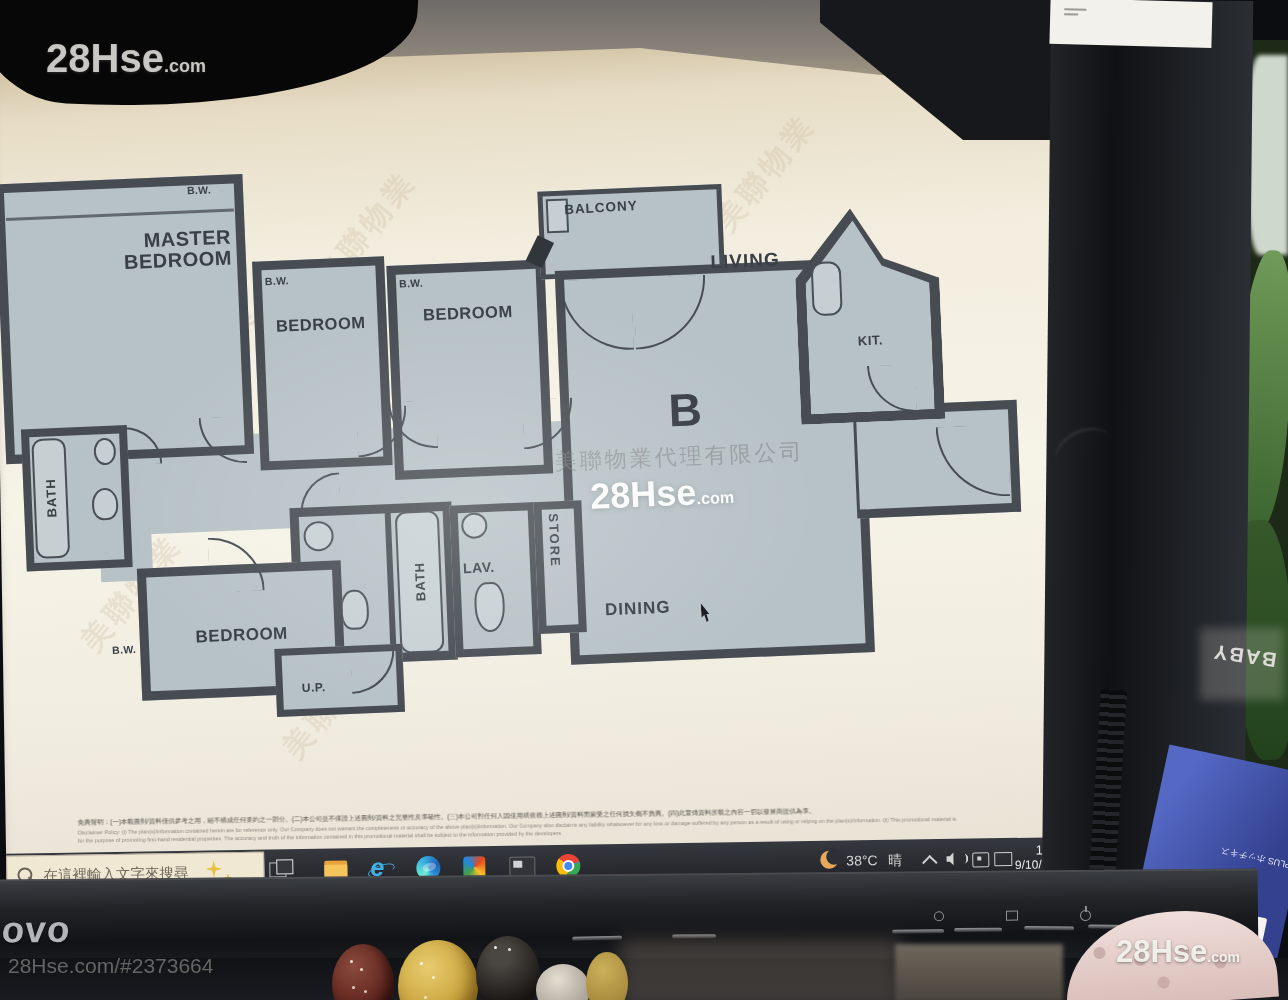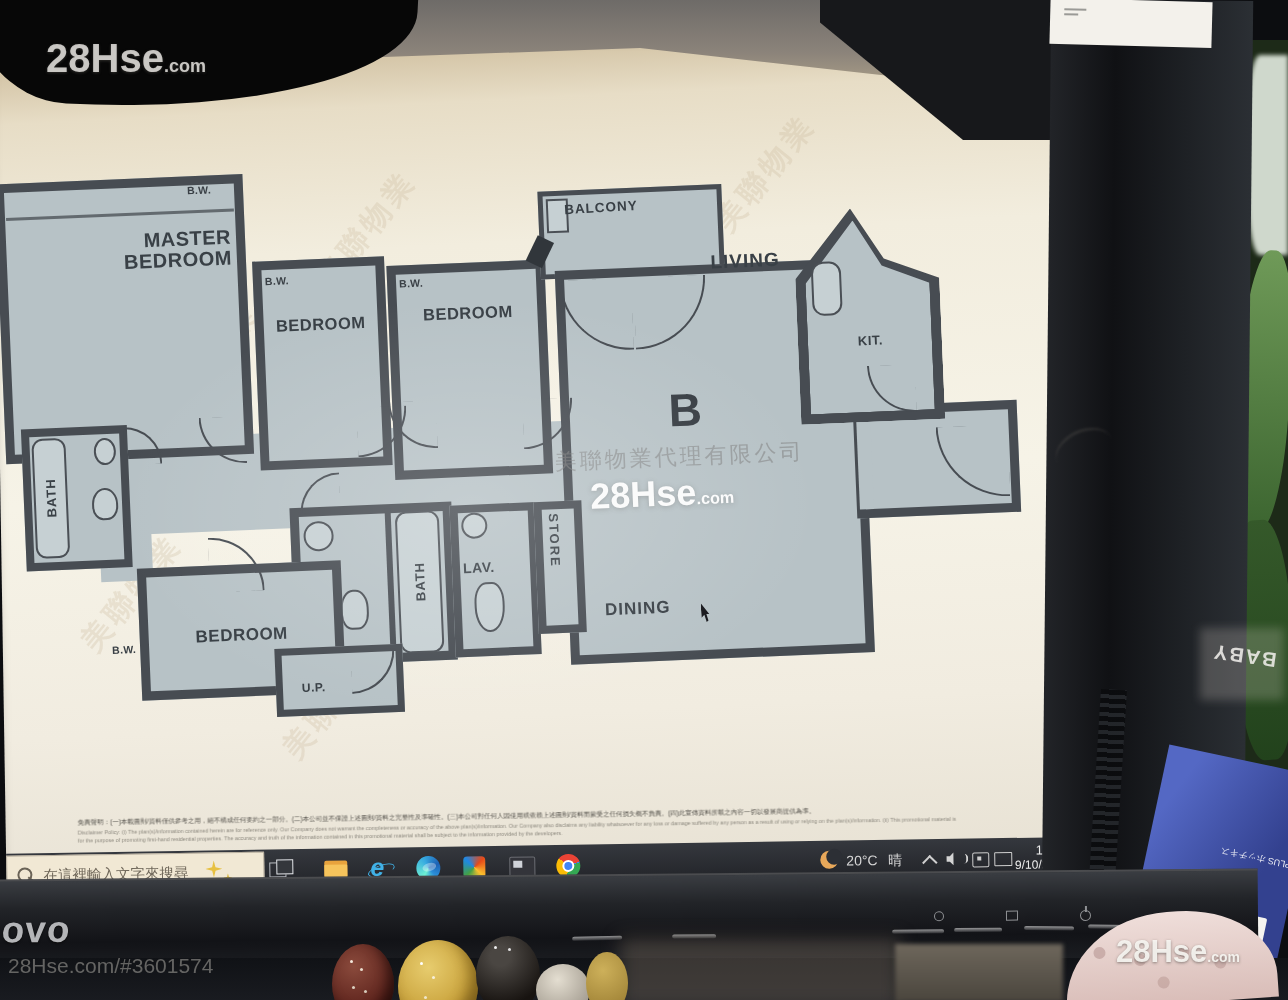--- a/index.html
+++ b/index.html
@@ -197,21 +197,21 @@
     <div class="ticon" style="left:550px">
       <div class="abs" style="left:0;top:0;width:24px;height:24px;border-radius:50%;background:conic-gradient(from -50deg,#ea4335 0 33%,#4285f4 0 34%,#34a853 34% 66%,#fbbc05 66% 100%)"></div>
       <div class="abs" style="left:6px;top:6px;width:12px;height:12px;border-radius:50%;background:#fff"></div>
       <div class="abs" style="left:8px;top:8px;width:8px;height:8px;border-radius:50%;background:#4285f4"></div>
     </div>
 
     <div class="abs" style="left:814px;top:10px;width:18px;height:18px">
       <div class="abs" style="left:0;top:0;width:18px;height:18px;border-radius:50%;background:#e8a85a"></div>
       <div class="abs" style="left:6px;top:-2px;width:16px;height:16px;border-radius:50%;background:#2c2f35"></div>
     </div>
-    <span class="trayicon" style="left:840px;top:12px;font-size:14px">20°C</span>
+    <span class="trayicon" style="left:840px;top:12px;font-size:14px">38°C</span>
     <span class="trayicon" style="left:882px;top:12px;font-size:14px">晴</span>
     <div class="abs" style="left:918px;top:18px;width:9px;height:9px;border-top:2px solid #cfcfcf;border-left:2px solid #cfcfcf;transform:rotate(45deg)"></div>
     <div class="abs" style="left:940px;top:13px;width:12px;height:14px;background:#d4d4d4;clip-path:polygon(0 30%,30% 30%,60% 4%,60% 96%,30% 70%,0 70%)"></div>
     <div class="abs" style="left:953px;top:15px;width:7px;height:10px;border-right:2px solid #d4d4d4;border-radius:50%"></div>
     <div class="abs" style="left:966px;top:14px;width:15px;height:13px;border:1.6px solid #cfcfcf;border-radius:2px">
       <div class="abs" style="left:4px;top:3px;width:4px;height:4px;background:#cfcfcf"></div>
     </div>
     <div class="abs" style="left:988px;top:14px;width:16px;height:12px;border:1.6px solid #cfcfcf;border-radius:1px"></div>
     <div class="abs" style="left:1004px;top:5px;width:58px;text-align:right;color:#ececec">
       <div style="font-size:13px">19:47</div>
@@ -275,21 +275,21 @@
     <div class="abs" style="left:18px;top:16px;width:3px;height:3px;border-radius:50%;background:#f5e9dd;box-shadow:10px 8px 0 #e8dccd,2px 26px 0 #dcd0c0,14px 30px 0 #d5c9b9"></div>
   </div>
   <div class="egg" style="left:398px;top:-18px;width:80px;height:92px;background:radial-gradient(circle at 38% 30%,#e7cc6e,#c9a23b 55%,#8a6a1f);box-shadow:inset -8px -10px 14px rgba(60,40,0,.45)">
     <div class="abs" style="left:22px;top:22px;width:3px;height:3px;border-radius:50%;background:#fff;box-shadow:12px 14px 0 #f7efd8,4px 34px 0 #efe5c8,20px 38px 0 #e8dec0"></div>
   </div>
   <div class="egg" style="left:476px;top:-22px;width:64px;height:78px;background:radial-gradient(circle at 38% 26%,#4a4642 14%,#171310 70%)">
     <div class="abs" style="left:18px;top:10px;width:3px;height:3px;border-radius:50%;background:#efefef;box-shadow:14px 2px 0 #e2e2e2"></div>
   </div>
   <div class="egg" style="left:536px;top:6px;width:54px;height:52px;background:radial-gradient(circle at 40% 30%,#e4ded1,#a9a296 70%,#7d776c)"></div>
   <div class="egg" style="left:586px;top:-6px;width:42px;height:62px;background:radial-gradient(circle at 40% 30%,#cdb05a,#93762c)"></div>
-  <span class="wm" style="left:8px;top:-4px;font-size:21px;font-weight:400;color:rgba(152,150,146,.62)">28Hse.com/#3601574</span>
+  <span class="wm" style="left:8px;top:-4px;font-size:21px;font-weight:400;color:rgba(152,150,146,.62)">28Hse.com/#2373664</span>
 </div>
 
 <div class="abs" style="left:1064px;top:912px;width:212px;height:92px;background:linear-gradient(180deg,#efdeda,#d9bdb8);border-radius:50% 45% 0 0/95% 75% 0 0;transform:rotate(-4deg)">
   <div class="abs" style="left:30px;top:30px;width:12px;height:12px;border-radius:50%;background:rgba(150,110,105,.35);box-shadow:40px 10px 0 rgba(150,110,105,.3),84px 4px 0 rgba(150,110,105,.32),120px 18px 0 rgba(150,110,105,.3),62px 34px 0 rgba(150,110,105,.28)"></div>
 </div>
 
 <div class="wm" style="left:46px;top:36px;font-size:40px;color:rgba(238,236,232,.82);text-shadow:0 1px 3px rgba(70,68,64,.6)">
   <span>28Hse</span><span class="tld">.com</span>
 </div>
 <div class="wm" style="left:1116px;top:934px;font-size:31px;color:rgba(250,248,244,.9);text-shadow:0 1px 3px rgba(60,58,54,.55)">

